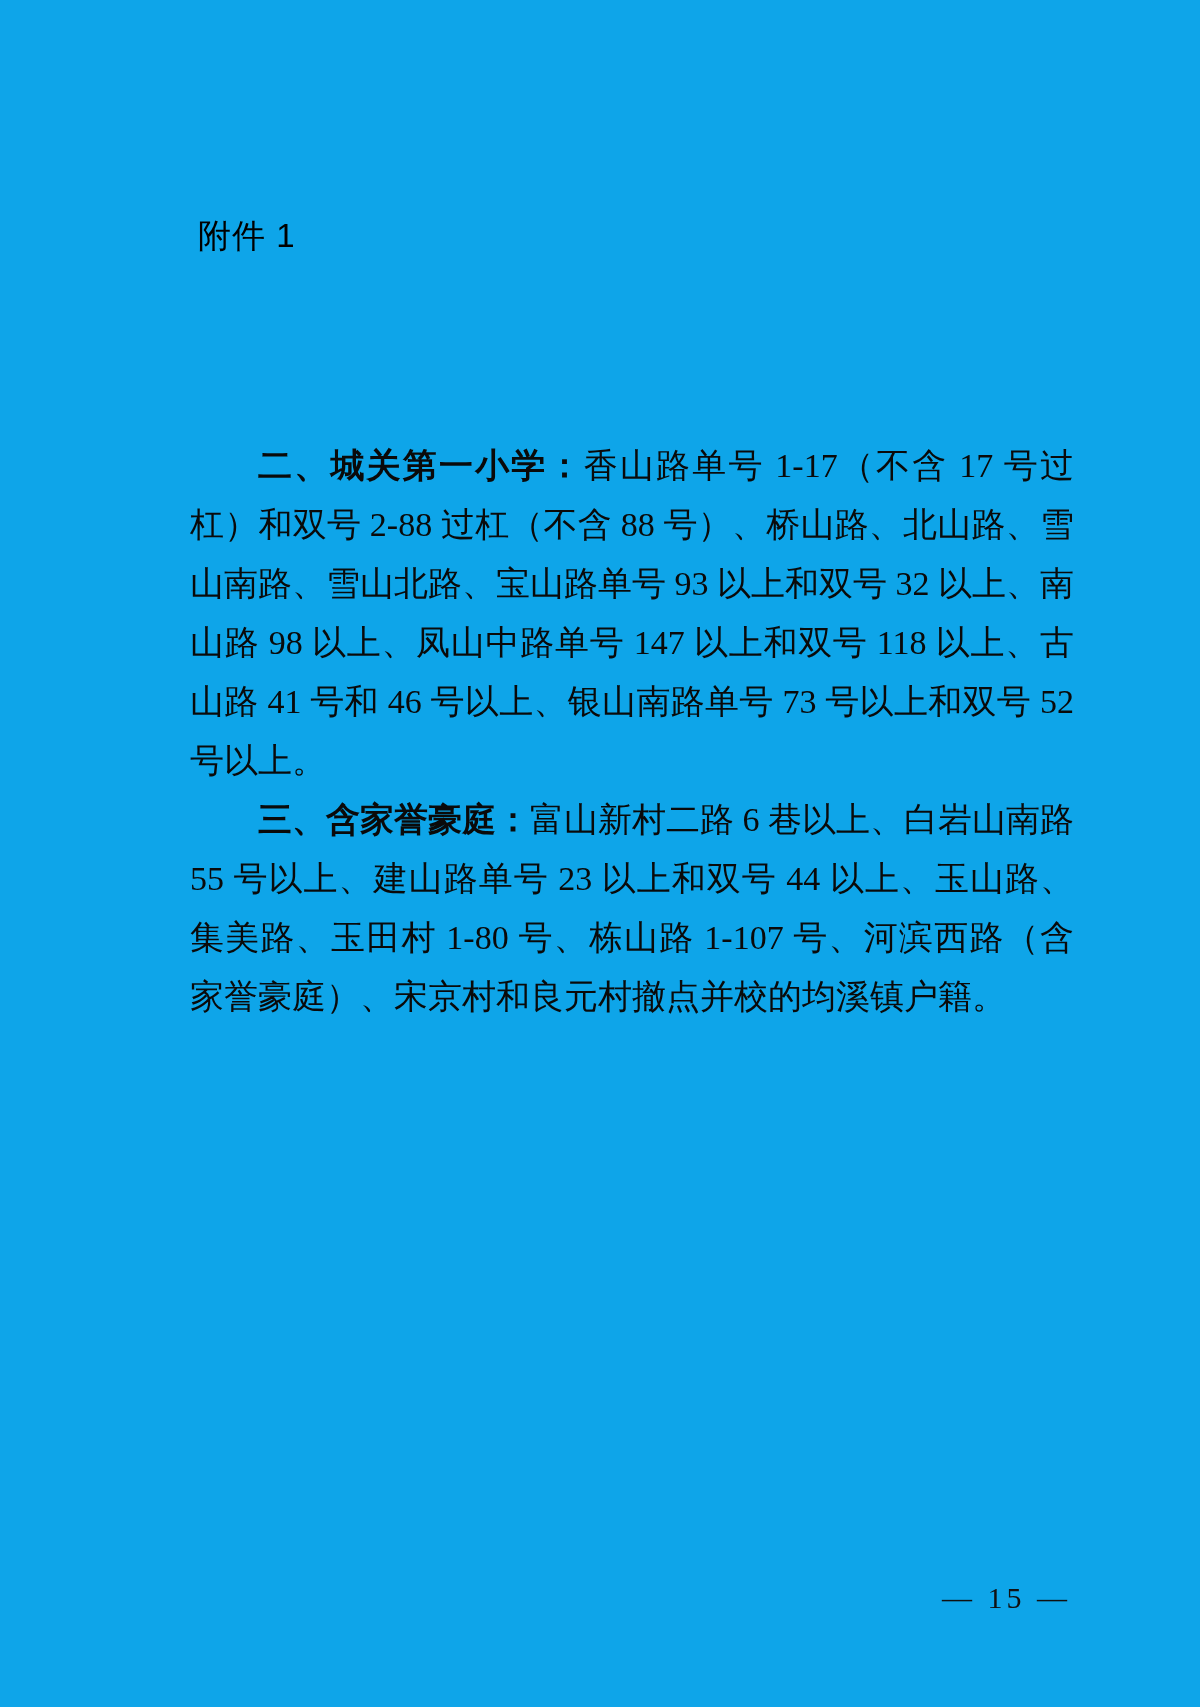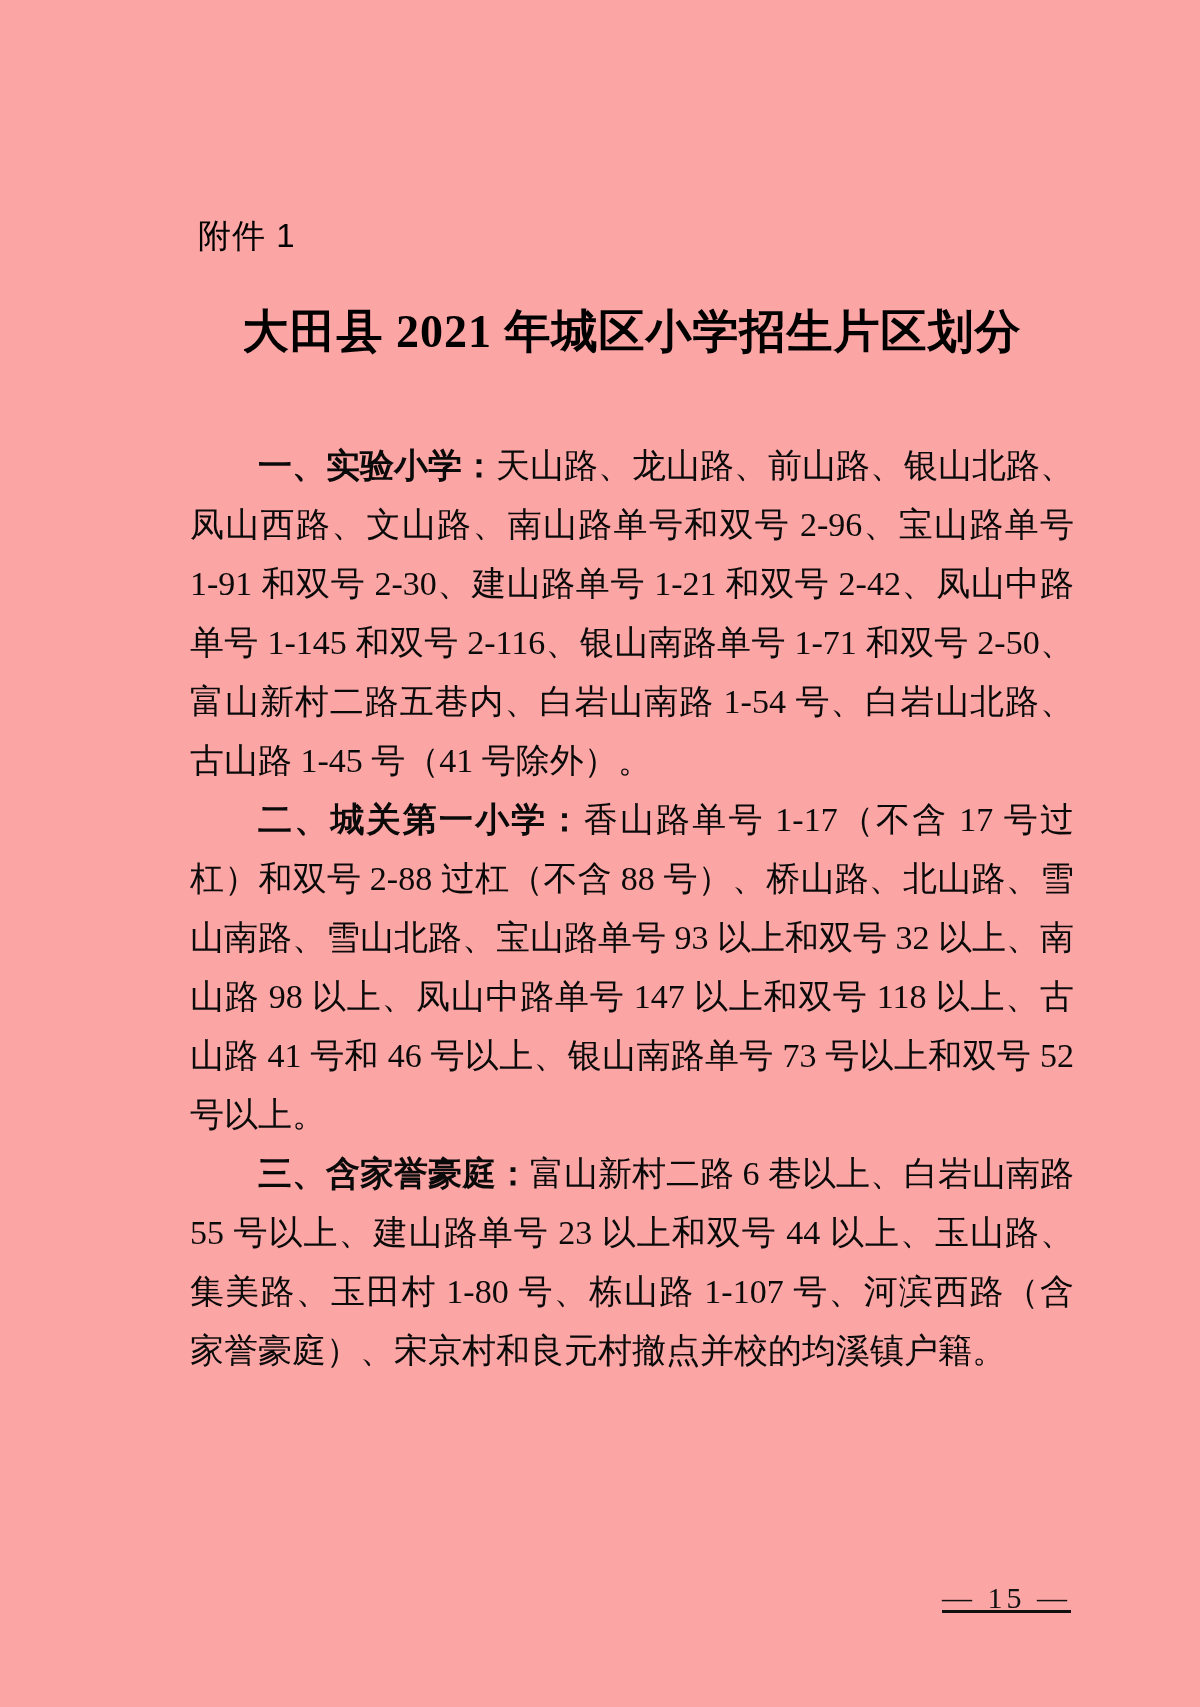--- a/index.html
+++ b/index.html
@@ -5,21 +5,21 @@
 <style>
   html, body {
     margin: 0;
     padding: 0;
     background: #ffffff;
   }
   .page {
     position: relative;
     width: 1200px;
     height: 1707px;
-    background: #fca5a5;
+    background: #0ea5e9;
     color: #000000;
     overflow: hidden;
     font-family: "Liberation Serif", "DejaVu Serif", serif;
   }
   .attachment {
     position: absolute;
     left: 198px;
     top: 214px;
     font-family: "Liberation Sans", "DejaVu Sans", sans-serif;
     font-size: 33px;
@@ -66,35 +66,32 @@
   .pagenum {
     position: absolute;
     left: 942px;
     top: 1580px;
     font-size: 30px;
     line-height: 36px;
     letter-spacing: 4px;
     color: #111111;
     font-family: "Liberation Serif", "DejaVu Serif", serif;
     white-space: nowrap;
-    text-decoration: underline;
   }
 </style>
 </head>
 <body>
 
 <div class="page">
 
   <div class="attachment">附件 1</div>
 
-  <h1 class="title">大田县 2021 年城区小学招生片区划分</h1>
 
   <div class="content">
 
-    <p class="para"><span class="lead">一、实验小学：</span><span>天山路、龙山路、前山路、银山北路、凤山西路、文山路、南山路单号和双号 2-96、宝山路单号 1-91 和双号 2-30、建山路单号 1-21 和双号 2-42、凤山中路单号 1-145 和双号 2-116、银山南路单号 1-71 和双号 2-50、富山新村二路五巷内、白岩山南路 1-54 号、白岩山北路、古山路 1-45 号（41 号除外）。</span></p>
 
     <p class="para"><span class="lead">二、城关第一小学：</span><span>香山路单号 1-17（不含 17 号过杠）和双号 2-88 过杠（不含 88 号）、桥山路、北山路、雪山南路、雪山北路、宝山路单号 93 以上和双号 32 以上、南山路 98 以上、凤山中路单号 147 以上和双号 118 以上、古山路 41 号和 46 号以上、银山南路单号 73 号以上和双号 52 号以上。</span></p>
 
     <p class="para"><span class="lead">三、含家誉豪庭：</span><span>富山新村二路 6 巷以上、白岩山南路 55 号以上、建山路单号 23 以上和双号 44 以上、玉山路、集美路、玉田村 1-80 号、栋山路 1-107 号、河滨西路（含家誉豪庭）、宋京村和良元村撤点并校的均溪镇户籍。</span></p>
 
 
   </div>
 
   <div class="pagenum">— 15 —</div>
 

